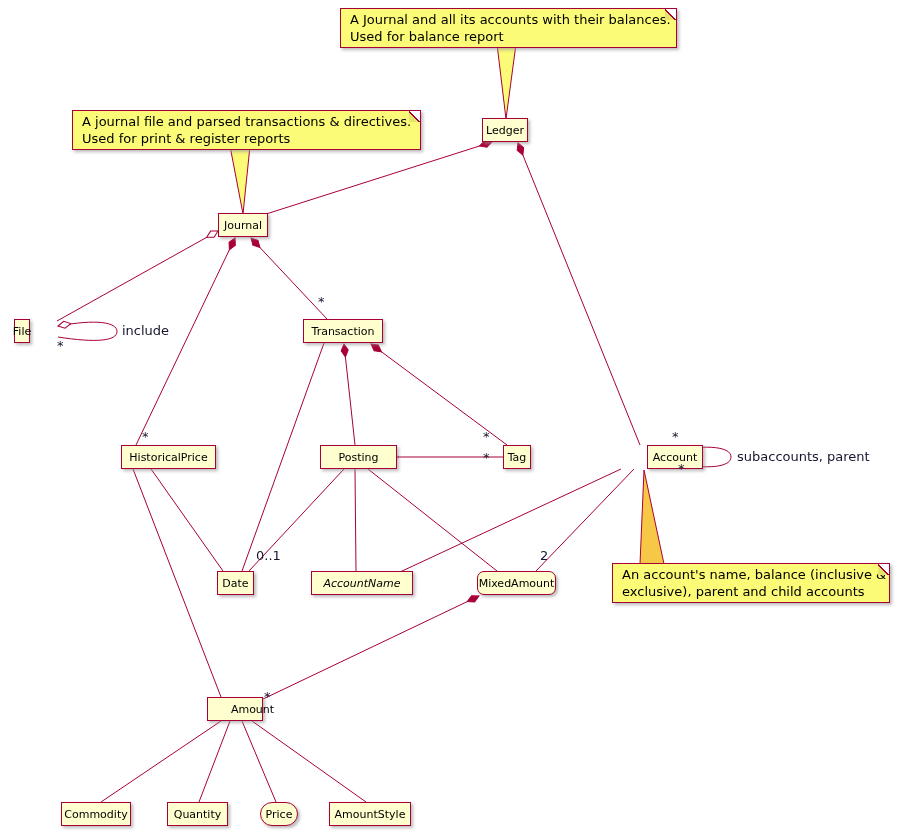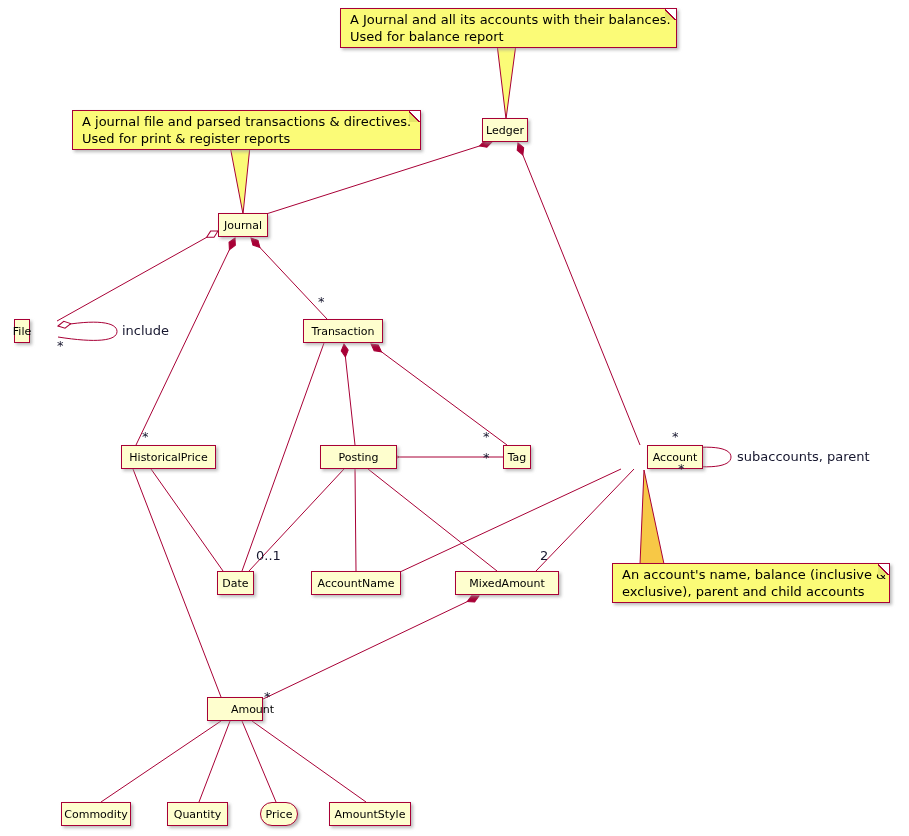--- a/index.html
+++ b/index.html
@@ -94,22 +94,22 @@
 
   <div class="uml-class" style="left:482px; top:118px; width:46px;">Ledger</div>
   <div class="uml-class" style="left:218px; top:213px; width:50px;">Journal</div>
   <div class="uml-class" style="left:14px; top:319px; width:16px;">File</div>
   <div class="uml-class" style="left:303px; top:319px; width:80px;">Transaction</div>
   <div class="uml-class" style="left:82px; top:445px; width:95px;margin-left:39px;">HistoricalPrice</div>
   <div class="uml-class" style="left:320px; top:445px; width:77px;">Posting</div>
   <div class="uml-class" style="left:503px; top:445px; width:28px;">Tag</div>
   <div class="uml-class" style="left:647px; top:445px; width:56px;">Account</div>
   <div class="uml-class" style="left:217px; top:571px; width:37px;">Date</div>
-  <div class="uml-class" style="left:311px; top:571px; width:90px;">AccountName</div>
-  <div class="uml-class" style="left:455px; top:571px; width:104px;">MixedAmount</div>
+  <div class="uml-class" style="left:311px; top:571px; width:102px;font-style:italic;">AccountName</div>
+  <div class="uml-class" style="left:477px; top:571px; width:79px;border-radius:7px;">MixedAmount</div>
   <div class="uml-class" style="left:207px; top:697px; width:56px;padding-left:35px;">Amount</div>
   <div class="uml-class" style="left:61px; top:802px; width:70px;">Commodity</div>
   <div class="uml-class" style="left:167px; top:802px; width:61px;">Quantity</div>
   <div class="uml-class" style="left:260px; top:802px; width:38px;border-radius:12px;">Price</div>
   <div class="uml-class" style="left:312px; top:802px; width:82px;margin-left:17px;">AmountStyle</div>
 
   <div class="mult" style="left:318px; top:294px;">*</div>
   <div class="mult" style="left:142px; top:429px;">*</div>
   <div class="mult" style="left:57px; top:338px;">*</div>
   <div class="mult" style="left:122px; top:323px;">include</div>

